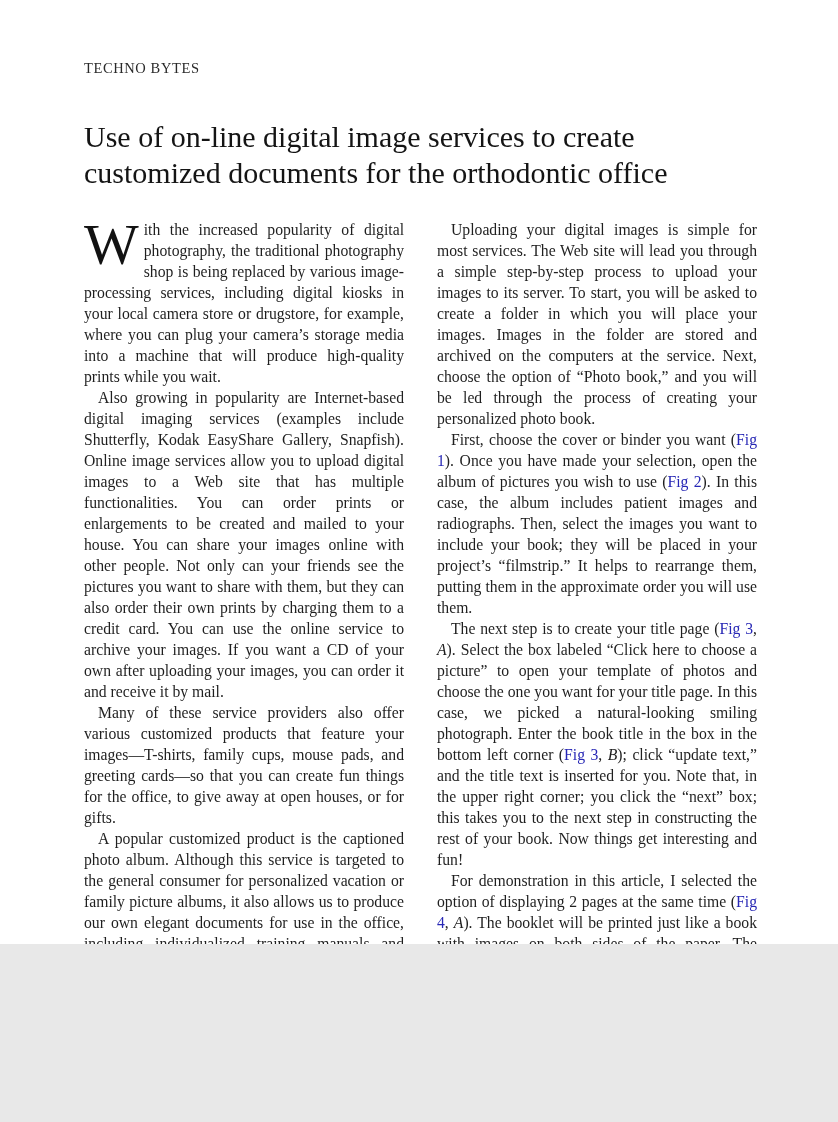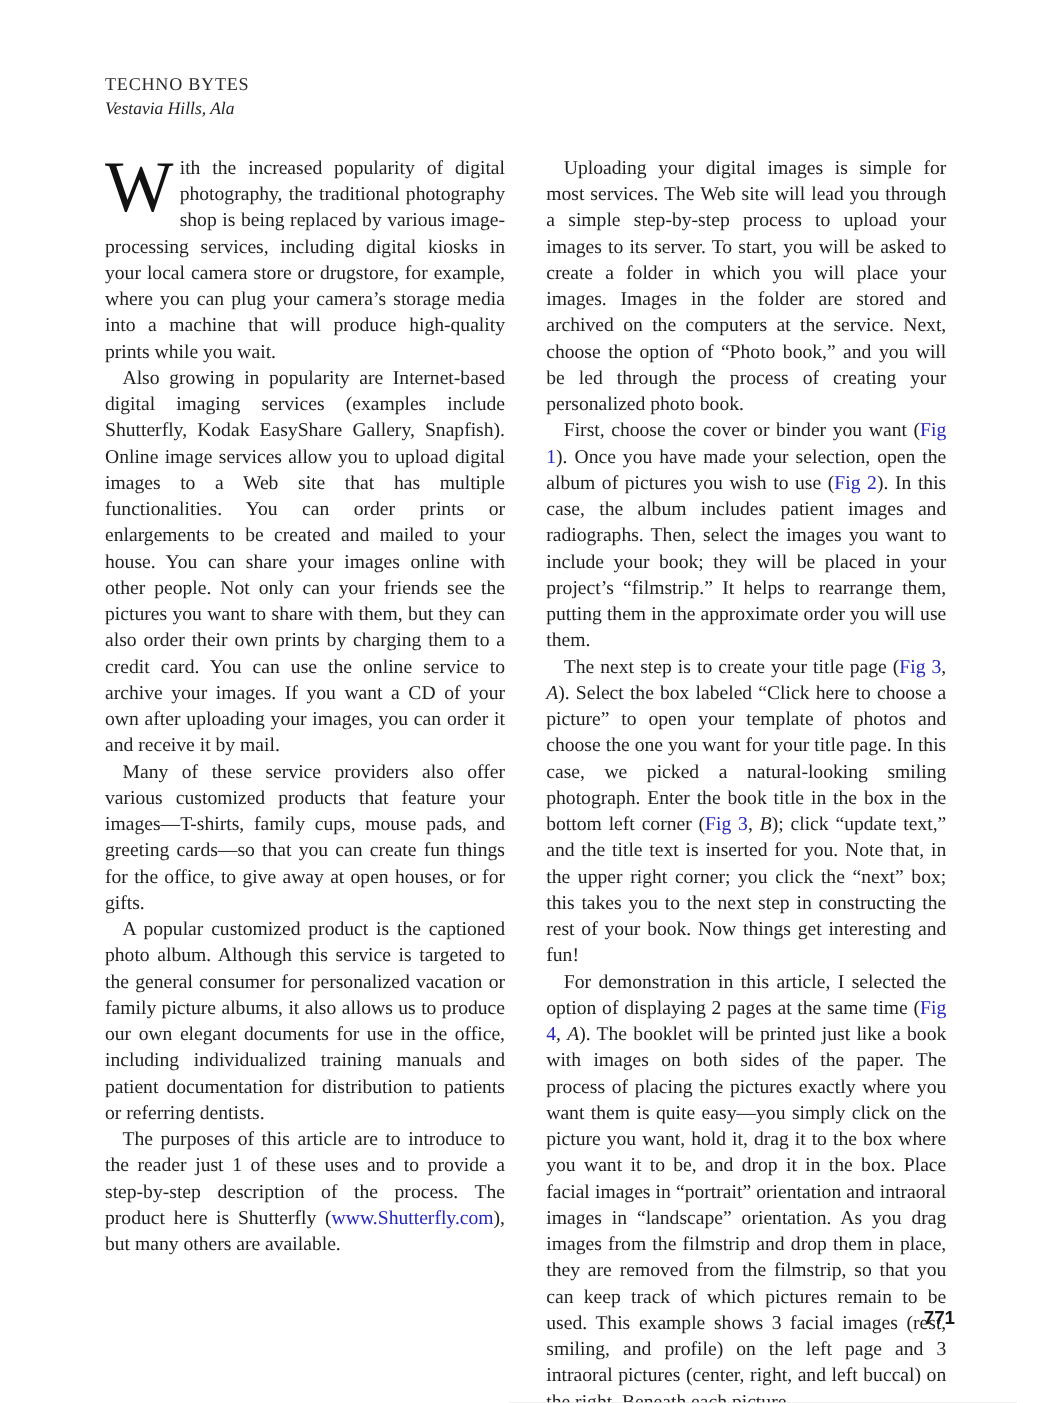--- a/index.html
+++ b/index.html
@@ -1,19 +1,19 @@
 <!DOCTYPE html>
 <html><head>
 <meta charset="utf-8">
 <style>
   html,body { margin:0; padding:0; background:#e8e8e8; }
   .page {
     position: relative;
     width: 838px;
-    height: 1122px;
+    height: 944px;
     margin: 0 auto;
     background: #ffffff;
     color: #1f1f1f;
     font-family: "Liberation Serif", serif;
     overflow: hidden;
     box-sizing: border-box;
   }
   .content { padding: 60px 74px 0 84px; }
   .eyebrow {
     font-size: 14.5px;
@@ -80,23 +80,23 @@
   }
 </style>
 </head>
 <body>
 
 <div class="page">
   <div class="content">
 
     <div class="eyebrow">TECHNO BYTES</div>
 
+    <h1 class="title" style="margin-bottom:0;">Use of on-line digital image services to create customized documents for the orthodontic office</h1>
 
 
-    <div class="affiliation">Vestavia Hills, Ala</div>
 
     <div class="columns">
 
       <div class="col">
         <div>
             <p class="para"><span class="dropcap">W</span><span>ith the increased popularity of digital photography, the traditional photography shop is being replaced by various image-processing services, including digital kiosks in your local camera store or drugstore, for example, where you can plug your camera’s storage media into a machine that will produce high-quality prints while you wait.</span></p>
             <p class="para indent"><span>Also growing in popularity are Internet-based digital imaging services (examples include Shutterfly, Kodak EasyShare Gallery, Snapfish). Online image services allow you to upload digital images to a Web site that has multiple functionalities. You can order prints or enlargements to be created and mailed to your house. You can share your images online with other people. Not only can your friends see the pictures you want to share with them, but they can also order their own prints by charging them to a credit card. You can use the online service to archive your images. If you want a CD of your own after uploading your images, you can order it and receive it by mail.</span></p>
             <p class="para indent"><span>Many of these service providers also offer various customized products that feature your images—T-shirts, family cups, mouse pads, and greeting cards—so that you can create fun things for the office, to give away at open houses, or for gifts.</span></p>
             <p class="para indent"><span>A popular customized product is the captioned photo album. Although this service is targeted to the general consumer for personalized vacation or family picture albums, it also allows us to produce our own elegant documents for use in the office, including individualized training manuals and patient documentation for distribution to patients or referring dentists.</span></p>
             <p class="para indent"><span>The purposes of this article are to introduce to the reader just 1 of these uses and to provide a step-by-step description of the process. The product here is Shutterfly (</span><a href="#" class="link">www.Shutterfly.com</a><span>), but many others are available.</span></p>

